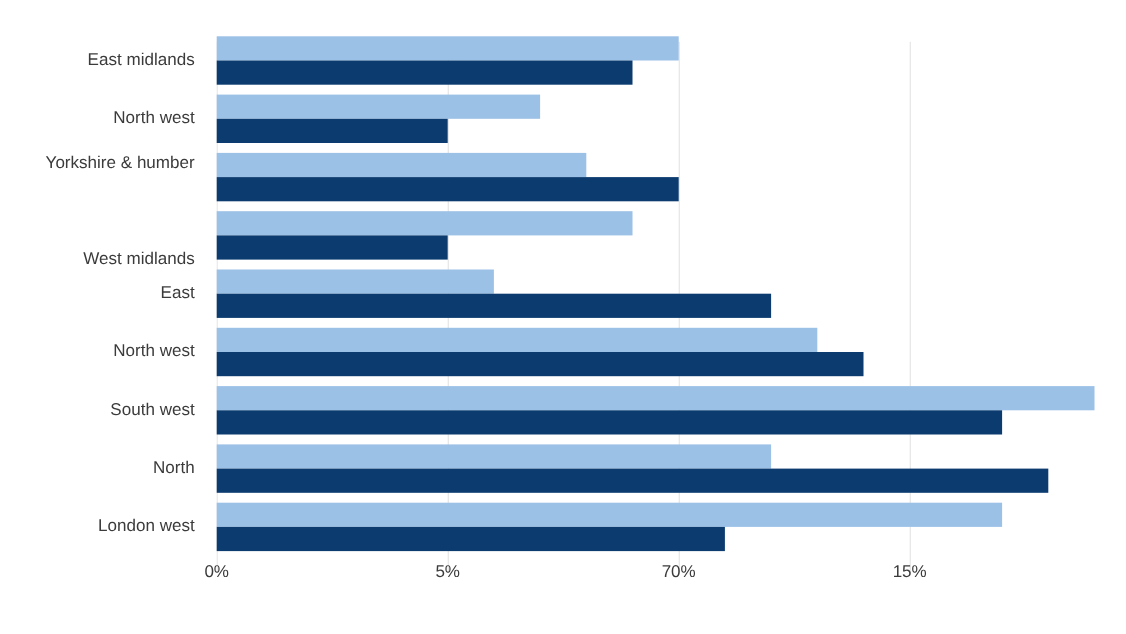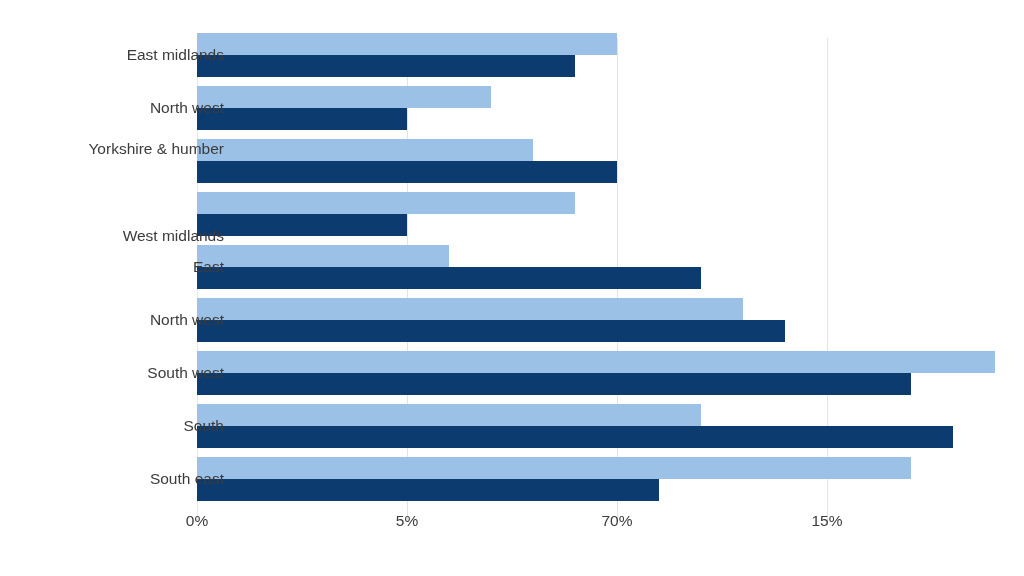--- a/index.html
+++ b/index.html
@@ -50,21 +50,20 @@
     background: #e8e8e8;
   }
 
   
   .ylabels {
     position: absolute;
     left: 0;
     top: 33px;
     width: 187px;
     height: 477px;
-    padding-left: 47px;
   }
   .ylabel {
     position: absolute;
     right: 10px;
     width: 177px;
     text-align: right;
     font-size: 15.5px;
     color: #3b3b3b;
     line-height: 1;
     white-space: nowrap;
@@ -133,22 +132,22 @@
     </div>
 
     <div class="ylabels" id="ylabels">
         <div class="ylabel" style="top: 14px;">East midlands</div>
         <div class="ylabel" style="top: 67px;">North west</div>
         <div class="ylabel" style="top: 108px;">Yorkshire &amp; humber</div>
         <div class="ylabel" style="top: 173px; margin-top: 22px;">West midlands</div>
         <div class="ylabel" style="top: 226px;">East</div>
         <div class="ylabel" style="top: 279px; text-align: right;">North west</div>
         <div class="ylabel" style="top: 332px;">South west</div>
-        <div class="ylabel" style="top: 385px;">South</div>
-        <div class="ylabel" style="top: 438px;">South east</div>
+        <div class="ylabel" style="top: 385px;">North</div>
+        <div class="ylabel" style="top: 438px;">London west</div>
       </div>
 
     <div class="xlabels" id="xlabels">
         <div class="xtick" style="left: 197px;">0%</div>
         <div class="xtick" style="left: 407px;">5%</div>
         <div class="xtick" style="left: 617px;">70%</div>
         <div class="xtick" style="left: 827px;">15%</div>
       </div>
 
   </div>

